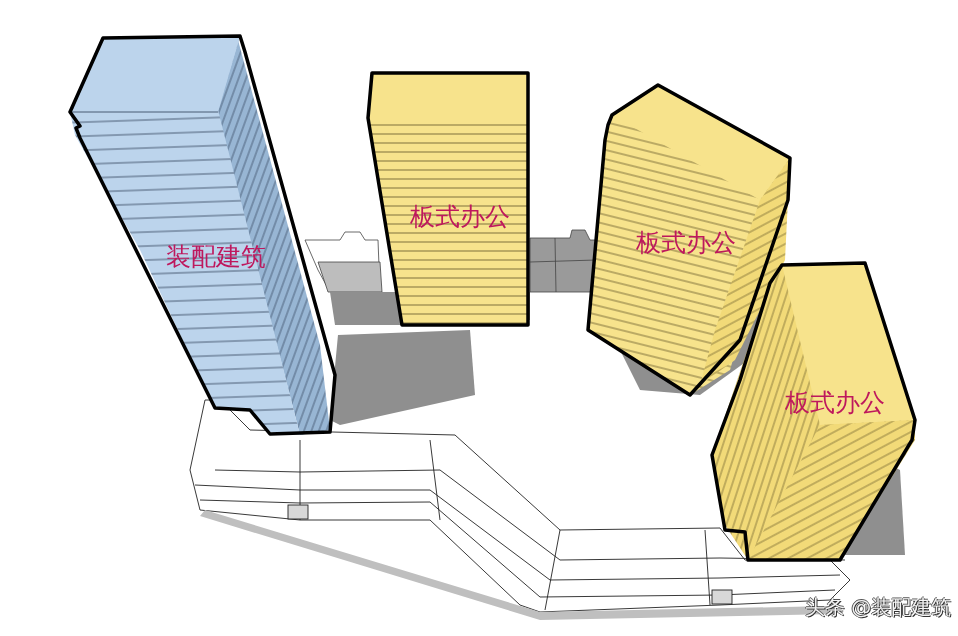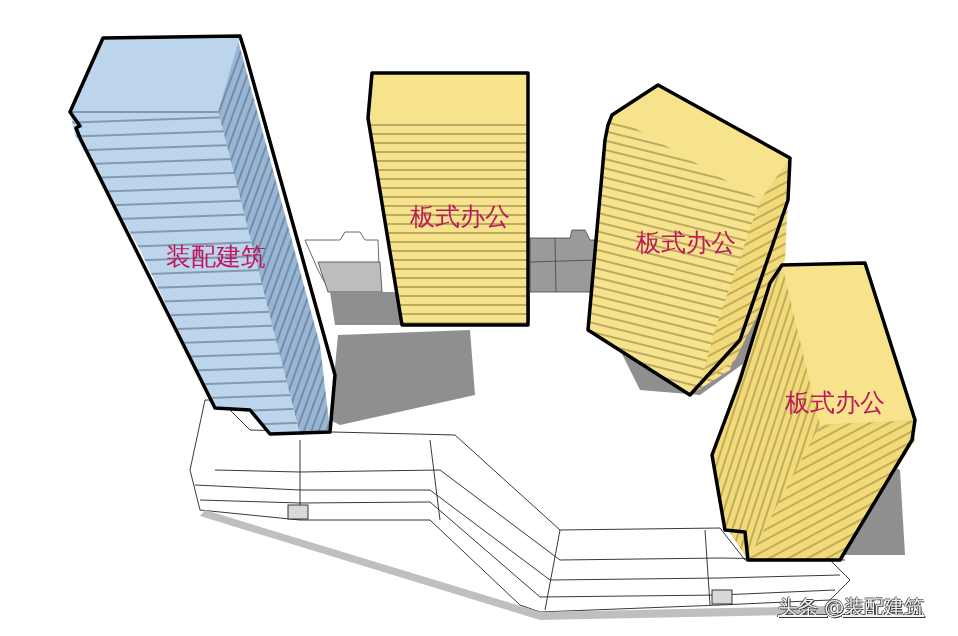--- a/index.html
+++ b/index.html
@@ -99,13 +99,13 @@
     <polygon points="820,425 915,420 915,440 840,560 748,560" fill="url(#yellowSideTilt)"></polygon>
     <polygon points="770,283 782,265 865,263 915,420 912,440 840,560 748,560 745,532 725,530 712,455 740,380" fill="none" stroke="#000" stroke-width="3.5" stroke-linejoin="round"></polygon>
   </g>
 </svg>
 
 <div class="label" style="left:166px; top:240px;">装配建筑</div>
 <div class="label" style="left:410px; top:200px;">板式办公</div>
 <div class="label" style="left:636px; top:226px;">板式办公</div>
 <div class="label" style="left:785px; top:386px;">板式办公</div>
 
-<div class="watermark" style="left:778px; top:594px;text-decoration:underline;">头条 @装配建筑</div>
+<div class="watermark" style="left:805px; top:594px;">头条 @装配建筑</div>
 
 </body></html>

